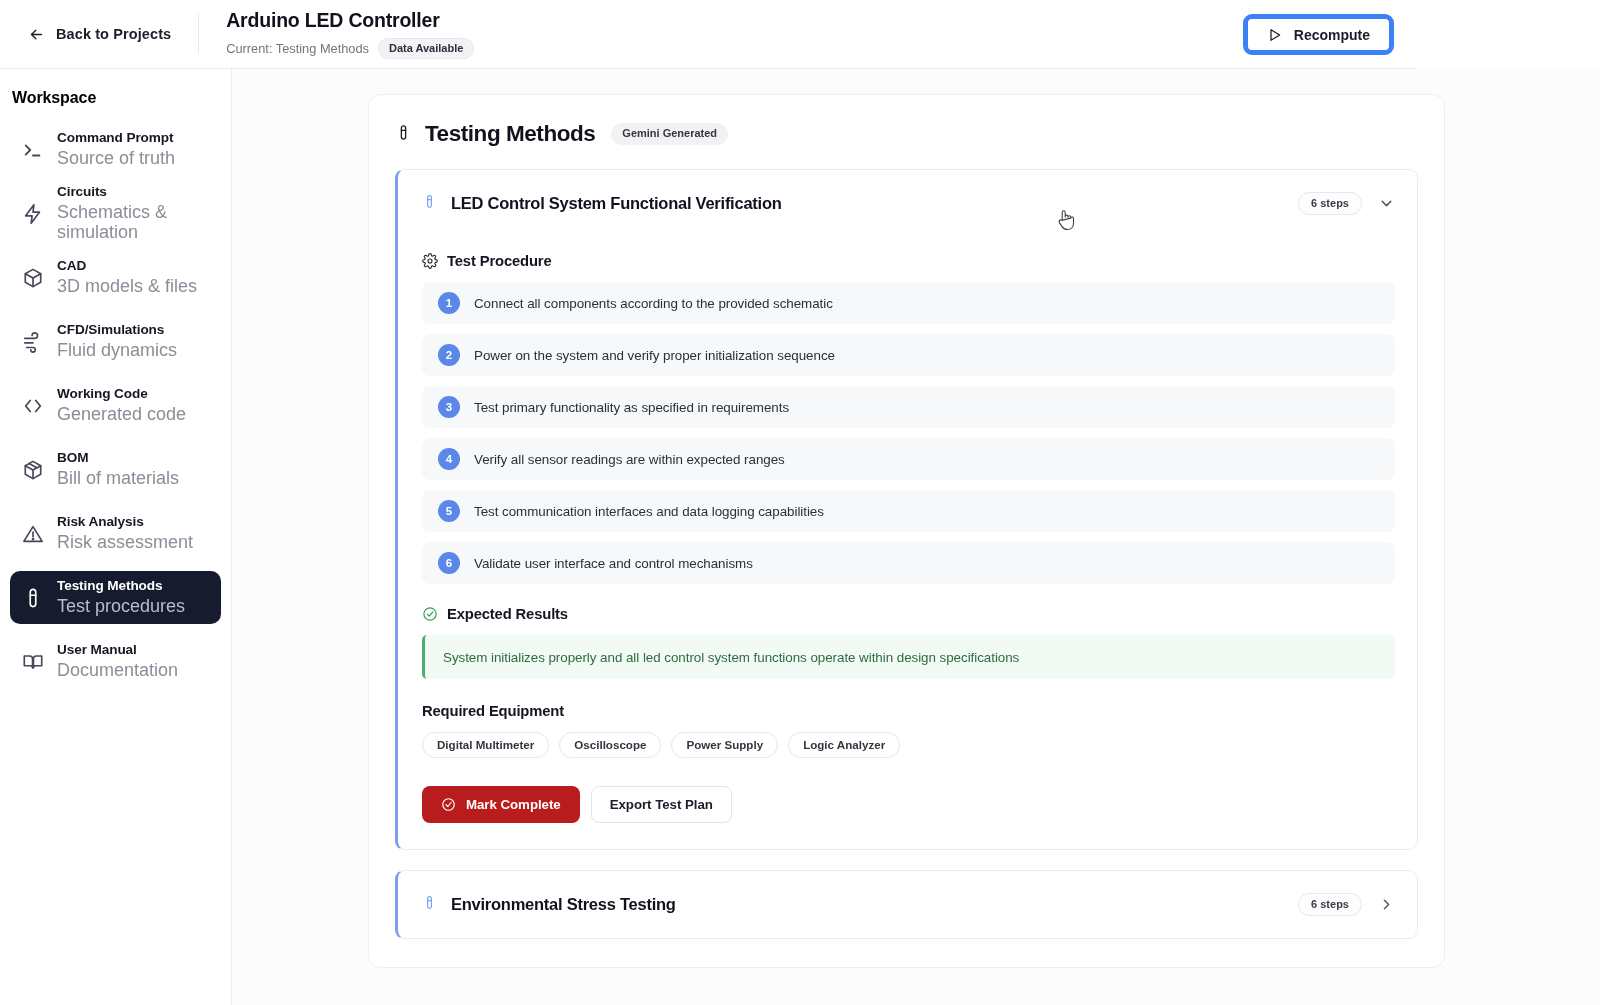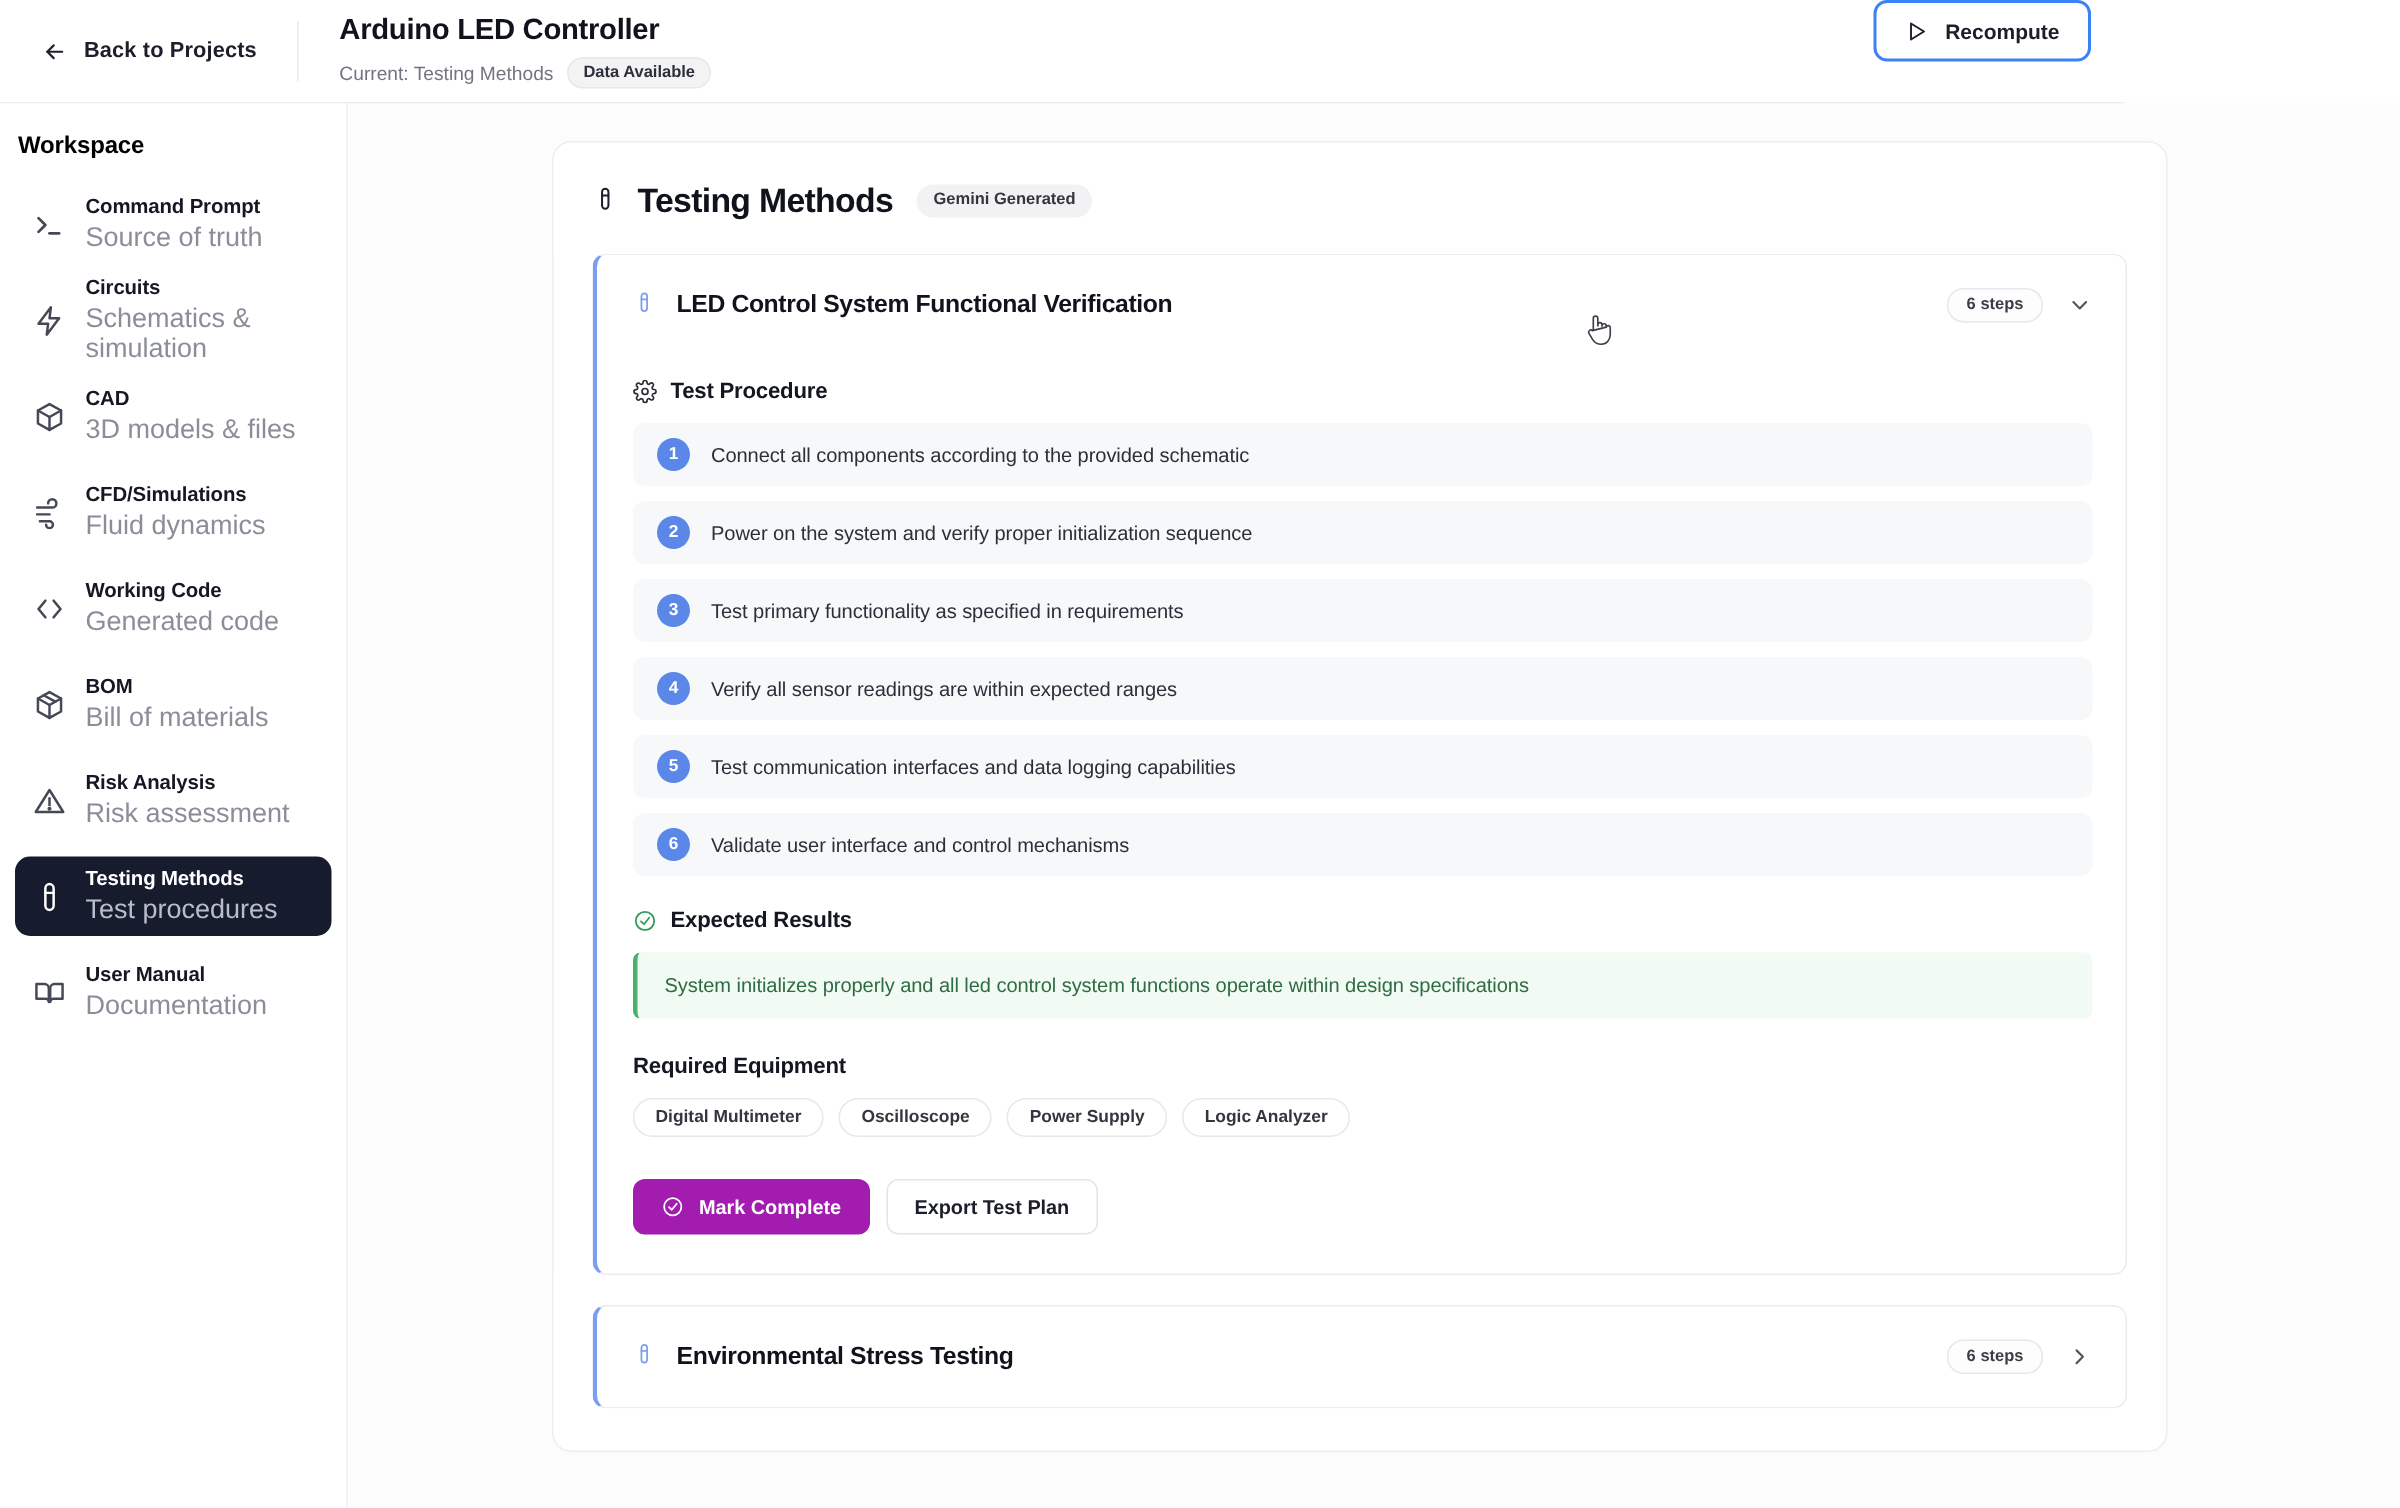--- a/index.html
+++ b/index.html
@@ -41,24 +41,24 @@
     margin-top: 5px;
   }
   .proj-current { font-size: 12.8px; color: #72757f; }
   .badge-data {
     font-size: 11px; font-weight: 600; color: #2c2f3a;
     background: #f3f3f5; border: 1px solid #e8e8ec;
     border-radius: 11px; padding: 3px 10px 4px; line-height: 1.1;
   }
 
   .recompute-btn {
-    position: absolute; right: 22px; top: 0;
+    position: absolute; right: 22px; top: 14px;
     display: flex; align-items: center; gap: 11px;
     height: 41px; padding: 0 19px;
-    border: 2px solid #3b82f6; border-radius: 9px;
+    border: 5px solid #3b82f6; border-radius: 9px;
     background: #ffffff; cursor: pointer;
   }
   .recompute-label { font-size: 14px; font-weight: 600; color: #1c1f2a; }
   .play-ico { width: 16px; height: 16px; display: block; }
 
   
   .sidebar {
     position: absolute; top: 69px; left: 0;
     width: 232px; height: 936px;
     background: #ffffff;
@@ -168,21 +168,21 @@
     font-size: 11.6px; font-weight: 600; color: #33363f;
     border: 1px solid #e7e7ec; background: #ffffff;
     border-radius: 13px; padding: 5px 14px 6px; line-height: 1.15;
     cursor: pointer;
   }
 
   .btn-row { display: flex; gap: 11px; margin-top: 28px; }
   .btn-dark {
     display: flex; align-items: center; gap: 10px;
     height: 37px; padding: 0 19px;
-    background: #a21caf; color: #ffffff;
+    background: #b91c1c; color: #ffffff;
     border: none; border-radius: 8px; cursor: pointer;
     font-size: 13.3px; font-weight: 700; letter-spacing: -.05px;
     font-family: "Liberation Sans", sans-serif;
   }
   .btn-light {
     height: 37px; padding: 0 18px;
     background: #ffffff; color: #1c1f2a;
     border: 1px solid #e4e4e9; border-radius: 8px; cursor: pointer;
     font-size: 13.3px; font-weight: 700; letter-spacing: -.05px;
     font-family: "Liberation Sans", sans-serif;

